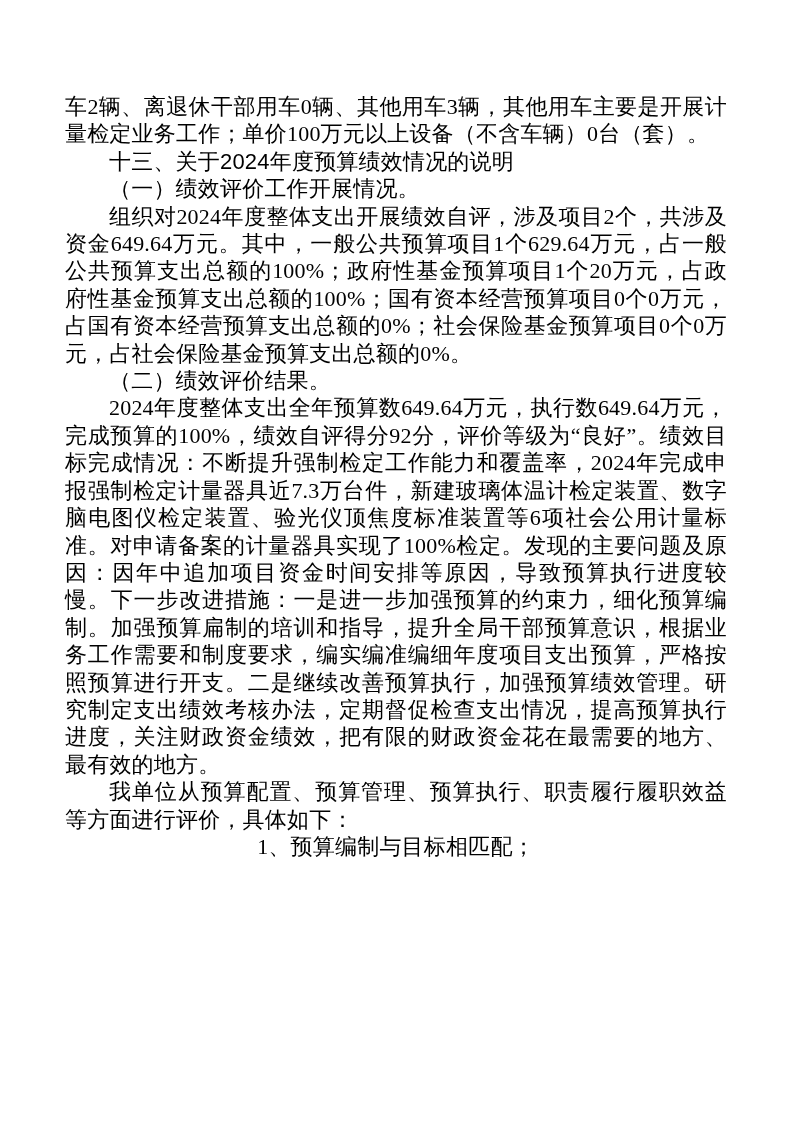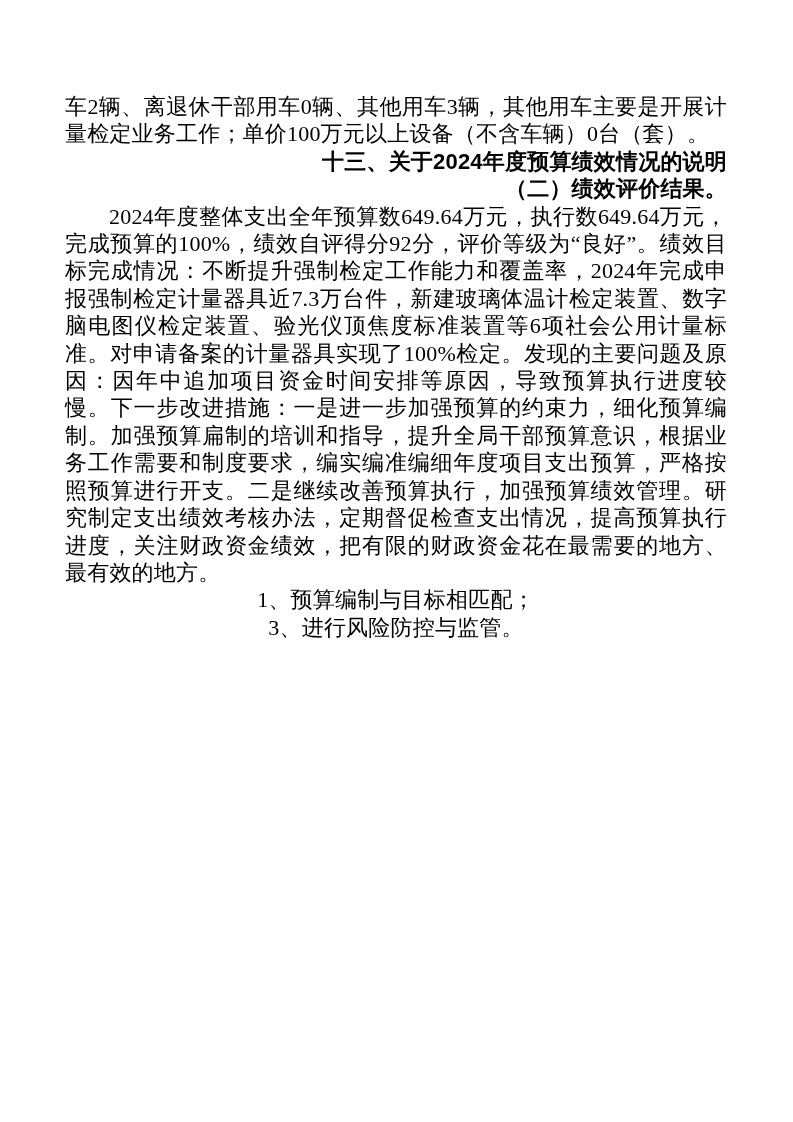--- a/index.html
+++ b/index.html
@@ -30,35 +30,37 @@
     margin: 0;
     padding: 0;
   }
   .para-indent {
     text-indent: 2em;
   }
   .para-noindent {
     text-indent: 0;
   }
   .heading {
-    font-weight: 700;
+    font-weight: 400;
     text-indent: 2em;
-    text-align: right;
+    text-align: left;
     font-family: "Liberation Sans", "DejaVu Sans", sans-serif;
   }
   .list-line {
     text-indent: 0;
     text-align: center;
   }
 </style>
 </head>
 <body>
 
 <div class="page">
   <div class="content">
     <p class="para-noindent">车2辆、离退休干部用车0辆、其他用车3辆，其他用车主要是开展计量检定业务工作；单价100万元以上设备（不含车辆）0台（套）。</p>
     <p class="heading">十三、关于2024年度预算绩效情况的说明</p>
+    <p class="heading">（一）绩效评价工作开展情况。</p>
+    <p class="para-indent">组织对2024年度整体支出开展绩效自评，涉及项目2个，共涉及资金649.64万元。其中，一般公共预算项目1个629.64万元，占一般公共预算支出总额的100%；政府性基金预算项目1个20万元，占政府性基金预算支出总额的100%；国有资本经营预算项目0个0万元，占国有资本经营预算支出总额的0%；社会保险基金预算项目0个0万元，占社会保险基金预算支出总额的0%。</p>
     <p class="heading">（二）绩效评价结果。</p>
     <p class="para-indent">2024年度整体支出全年预算数649.64万元，执行数649.64万元，完成预算的100%，绩效自评得分92分，评价等级为“良好”。绩效目标完成情况：不断提升强制检定工作能力和覆盖率，2024年完成申报强制检定计量器具近7.3万台件，新建玻璃体温计检定装置、数字脑电图仪检定装置、验光仪顶焦度标准装置等6项社会公用计量标准。对申请备案的计量器具实现了100%检定。发现的主要问题及原因：因年中追加项目资金时间安排等原因，导致预算执行进度较慢。下一步改进措施：一是进一步加强预算的约束力，细化预算编制。加强预算扁制的培训和指导，提升全局干部预算意识，根据业务工作需要和制度要求，编实编准编细年度项目支出预算，严格按照预算进行开支。二是继续改善预算执行，加强预算绩效管理。研究制定支出绩效考核办法，定期督促检查支出情况，提高预算执行进度，关注财政资金绩效，把有限的财政资金花在最需要的地方、最有效的地方。</p>
+    <p class="para-indent">我单位从预算配置、预算管理、预算执行、职责履行履职效益等方面进行评价，具体如下：</p>
     <p class="list-line">1、预算编制与目标相匹配；</p>
-    <p class="list-line">3、进行风险防控与监管。</p>
   </div>
 </div>
 
 </body></html>

